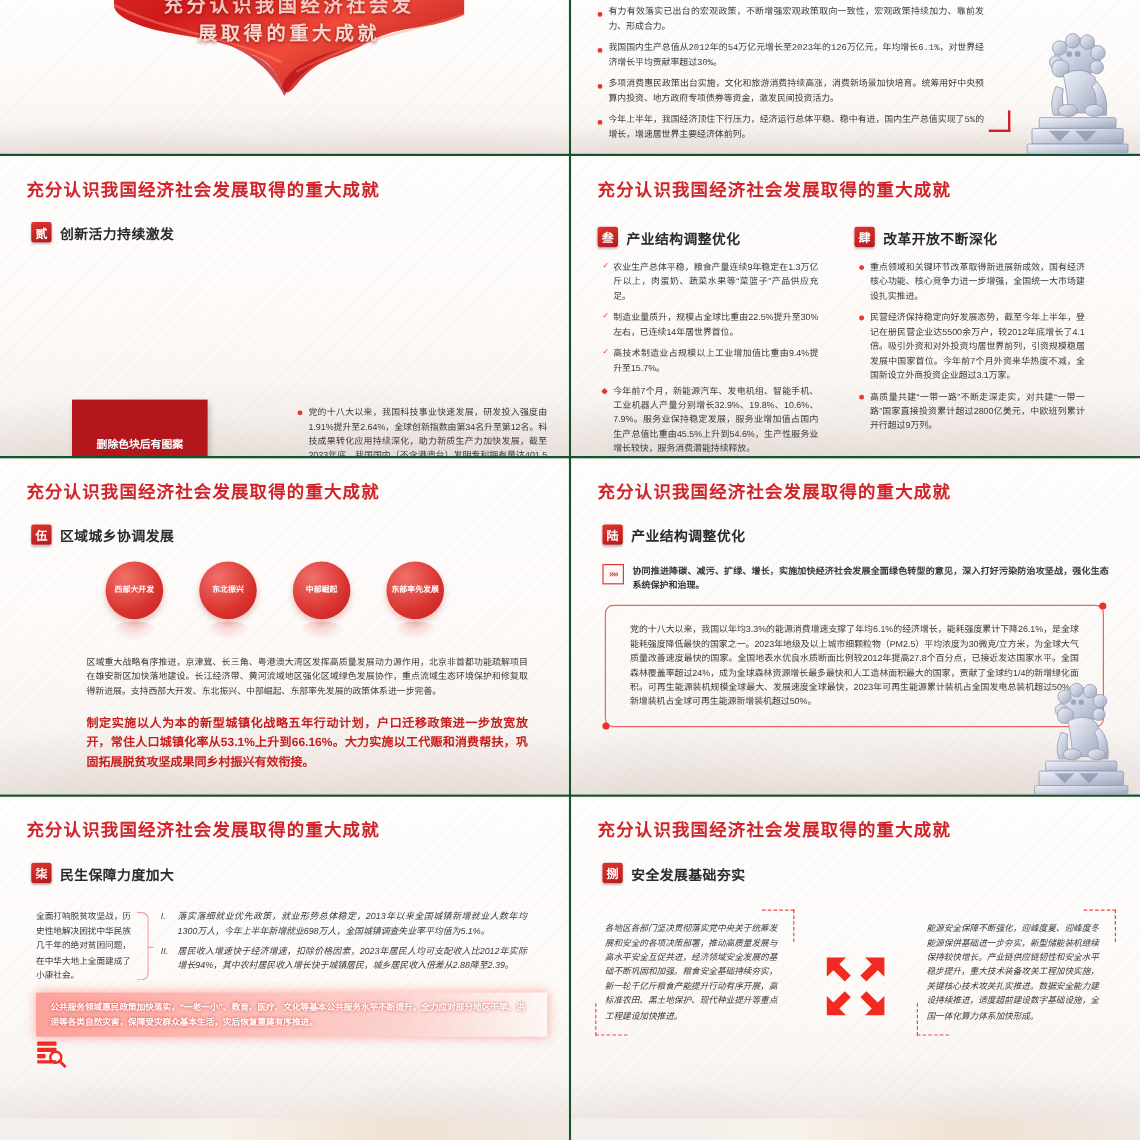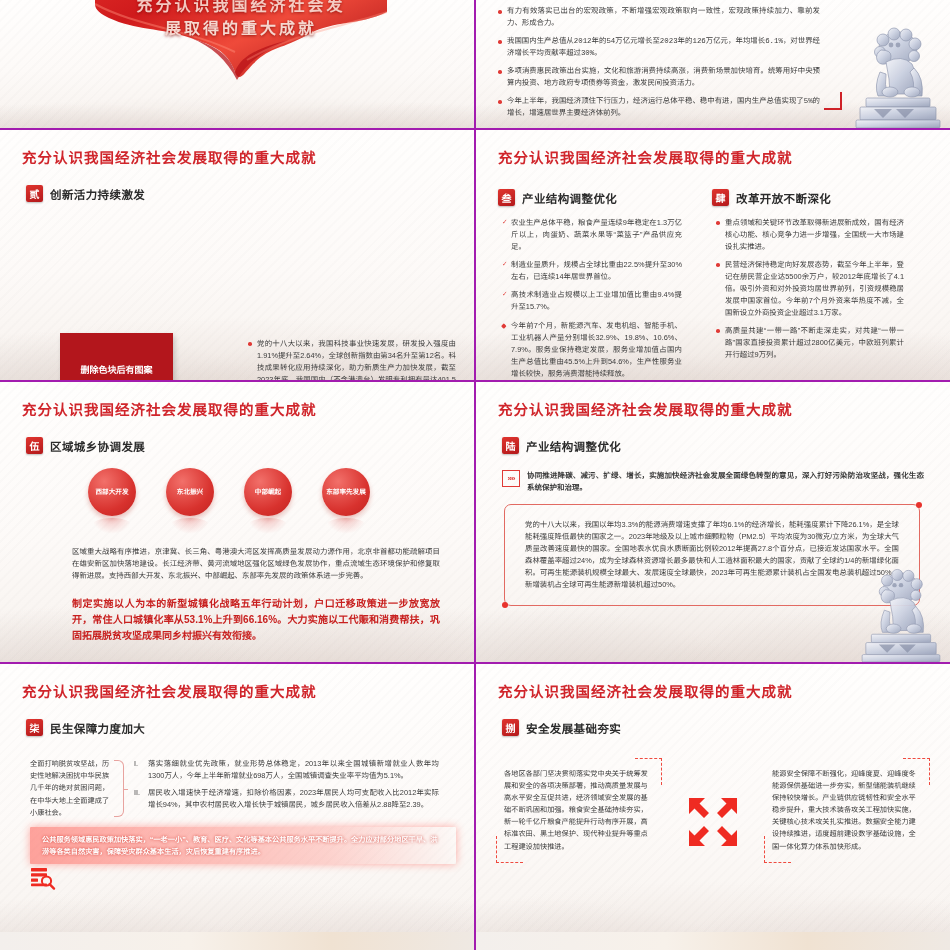--- a/index.html
+++ b/index.html
@@ -9,21 +9,21 @@
     background:#ffffff;
     font-family:"Liberation Sans","DejaVu Sans",sans-serif;
     overflow:hidden;
   }
   .grid{
     width:950px;height:950px;
     display:grid;
     grid-template-columns:474px 474px;
     grid-template-rows:128px 250px 280px 290px;
     column-gap:2px;row-gap:2px;
-    background:#a21caf;
+    background:#14532d;
   }
   .slide{
     position:relative;overflow:hidden;
     background:#fdfbf9;
   }
   
   .slide:before{
     content:"";position:absolute;inset:0;pointer-events:none;
     background:
       radial-gradient(ellipse 120% 60% at 50% 118%, rgba(178,152,140,.30) 0%, rgba(200,180,170,.14) 42%, rgba(255,255,255,0) 72%),
@@ -56,21 +56,21 @@
   ul.bl{list-style:none;margin:0;padding:0;}
   ul.bl li{position:relative;padding-left:9px;margin-bottom:6px;
     font-size:7.4px;line-height:1.62;color:#3a3a3a;text-align:justify;}
   ul.bl li:before{content:"";position:absolute;left:0;top:4.2px;
     width:3.6px;height:3.6px;border-radius:50%;background:#e03a36;}
   ul.bl.check li:before{
     content:"\2713";width:auto;height:auto;background:none;border-radius:0;
     color:#e03a36;font-size:6.6px;top:0;left:0;}
   ul.bl.diamond li:before{border-radius:1px;transform:rotate(45deg);top:4px;}
 
-  ol.rl{list-style:none;margin:0;padding:0;counter-reset:rn;}
+  ol.rl{list-style:none;margin:0;padding:0;counter-reset:rn;font-style:italic;}
   ol.rl li{counter-increment:rn;position:relative;padding-left:14px;margin-bottom:5px;
     font-size:7.4px;line-height:1.62;color:#3a3a3a;text-align:justify;}
   ol.rl li:before{content:counter(rn,upper-roman)".";position:absolute;left:0;top:0;
     font-size:7.2px;color:#3a3a3a;}
 
   
   .redblock{
     background:#b3161c;color:#fff;font-weight:bold;font-size:9px;
     display:flex;align-items:center;justify-content:center;
     box-shadow:2px 3px 5px rgba(0,0,0,.18);
@@ -121,21 +121,21 @@
   .glowbar{
     margin:16px 18px 0 30px;padding:7px 12px;
     background:linear-gradient(90deg,rgba(255,90,80,.55),rgba(255,120,110,.30) 70%,rgba(255,160,150,0));
     color:#fff;font-size:7.2px;line-height:1.62;font-weight:bold;
     text-shadow:0 0 3px rgba(200,20,10,.8);
     box-shadow:0 0 9px rgba(255,70,60,.45);
     border-radius:1px;
   }
 
   
-  .dashrow{display:flex;align-items:flex-start;justify-content:center;gap:18px;margin:22px 20px 0 20px;}
+  .dashrow{display:flex;align-items:flex-start;justify-content:center;gap:18px;margin:22px 20px 0 20px;font-style:italic;}
   .dashbox{
     position:relative;width:150px;padding:10px 8px;
     font-size:7.2px;line-height:1.68;color:#3a3a3a;
   }
   .dashbox .cTR,.dashbox .cBL{
     position:absolute;width:26px;height:26px;border:1.6px dashed #ef4a3f;
   }
   .dashbox .cTR{right:0;top:0;border-left:none;border-bottom:none;}
   .dashbox .cBL{left:0;bottom:0;border-right:none;border-top:none;}
   .arrowsicon{flex:0 0 66px;display:flex;align-items:center;justify-content:center;padding-top:36px;}

